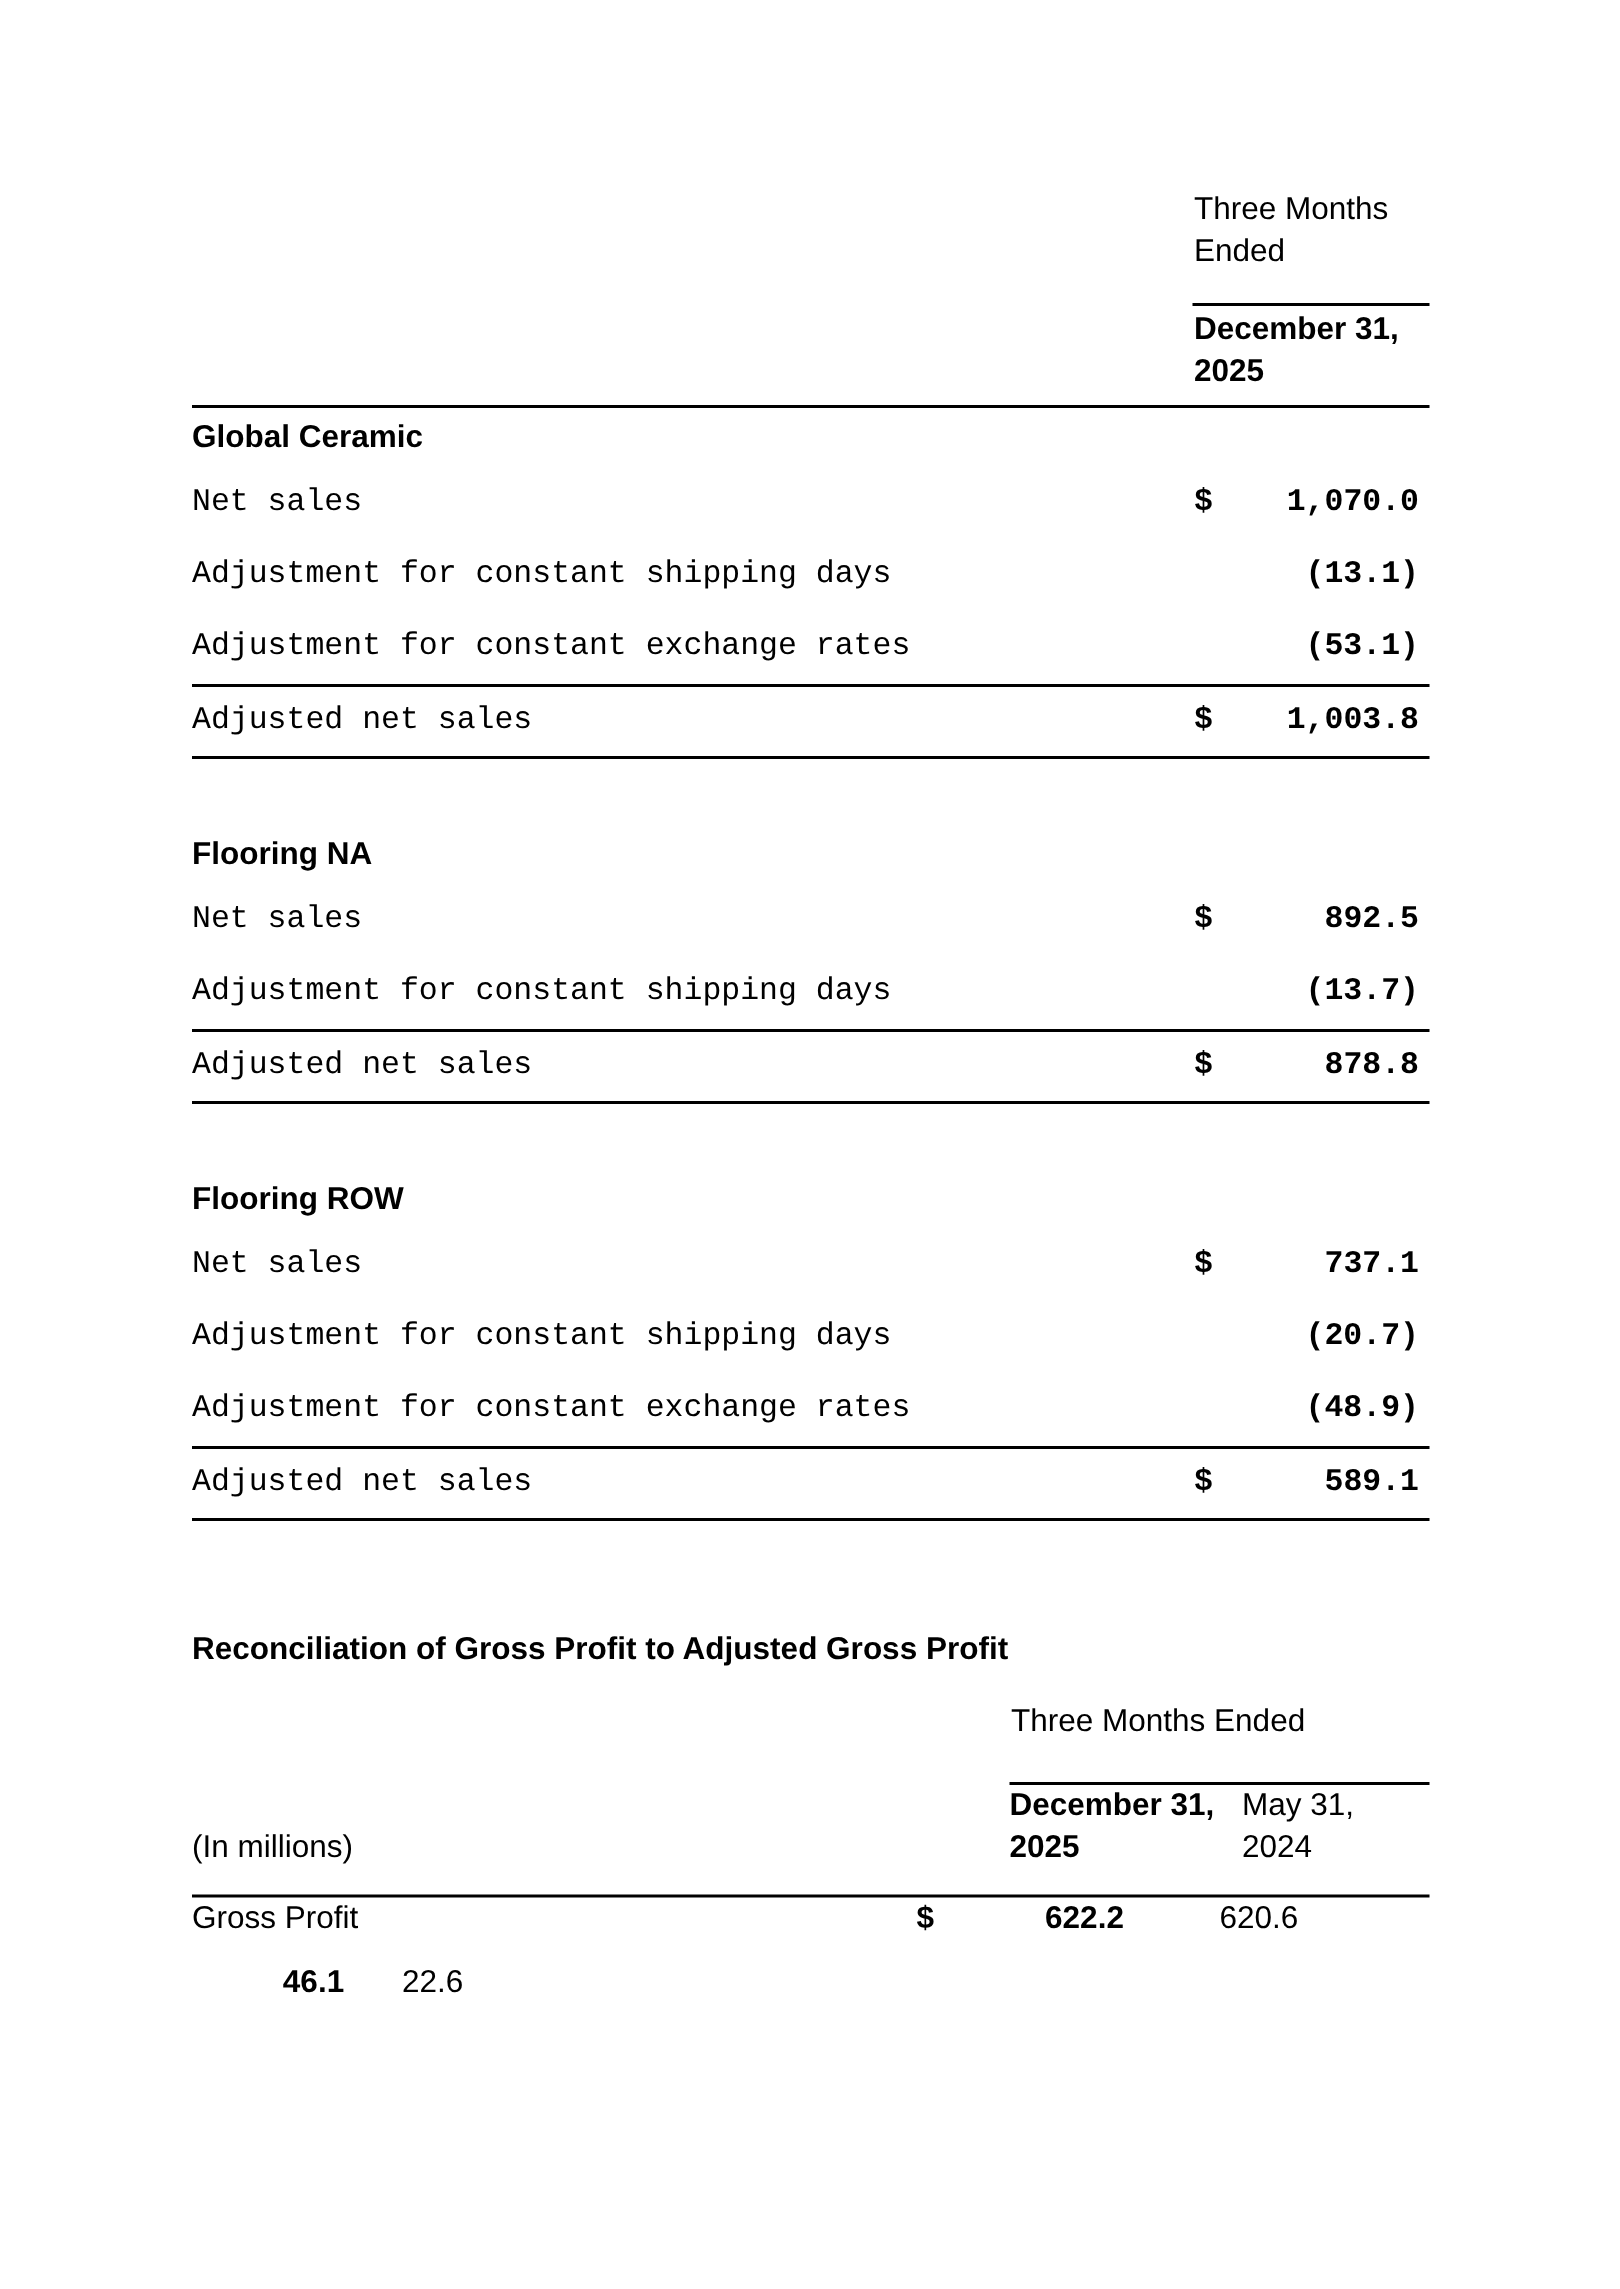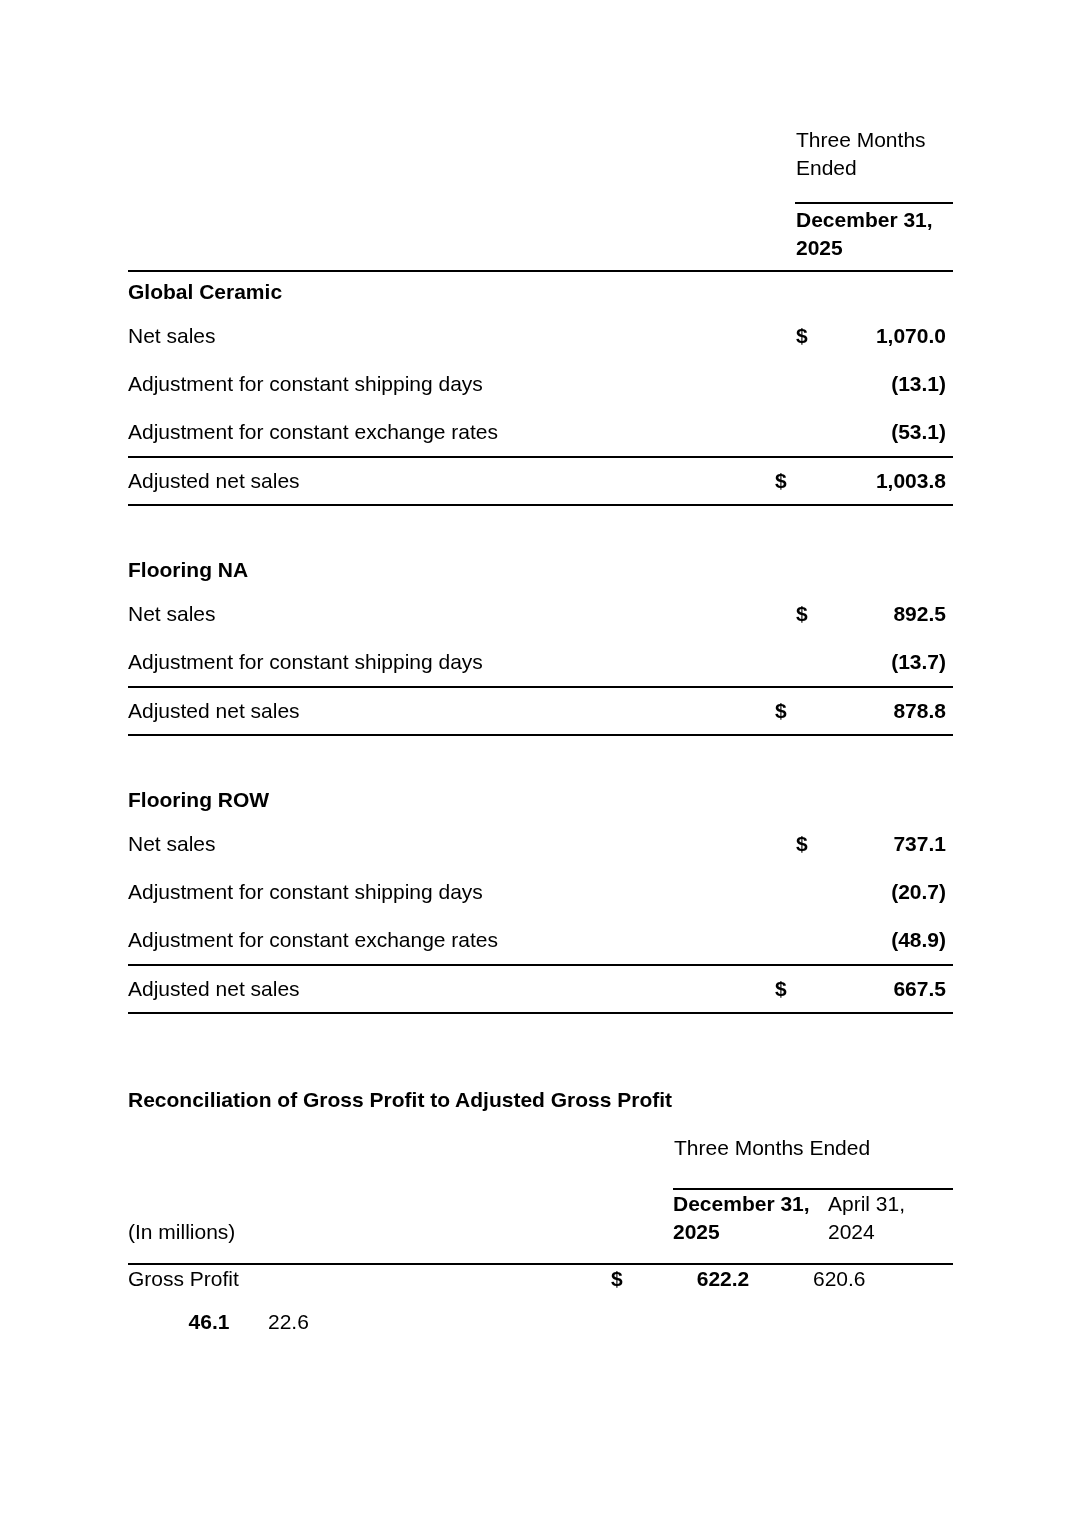--- a/index.html
+++ b/index.html
@@ -18,22 +18,22 @@
   .rule-short { border-top: 2px solid #000; }
 
   
   #t1-period   { margin-left: 668px; width: 156px; }
   #t1-rule-short { margin-left: 667px; width: 158px; margin-top: 20px; }
   #t1-colhead  { margin-left: 668px; width: 156px; margin-top: 2px; font-weight: bold; }
   #t1-rule-full { margin-top: 8px; }
 
   .t-section.gap { margin-top: 44px; }
   .t-title { padding: 6px 0; font-weight: bold; }
-  .trow { display: flex; align-items: flex-start; padding: 10px 7px 10px 0; }
-  .trow.total { padding: 9px 7px 9px 0; gap: 21px; }
+  .trow { display: flex; align-items: flex-start; padding: 10px 7px 10px 0; font-family: Liberation Mono, monospace; }
+  .trow.total { padding: 9px 7px 9px 0; }
   .t-label { flex: 1; }
   .t-cur { width: 22px; }
   .t-val { width: 128px; text-align: right; }
 
   
   #t2-heading { margin-top: 72px; font-weight: bold; }
   #t2-period  { margin-top: 20px; margin-left: 546px; }
   #t2-rule-short { margin-top: 26px; margin-left: 545px; width: 280px; }
   #t2-colhead { display: flex; align-items: flex-end; }
   #t2-units   { flex: 1; }
@@ -121,35 +121,35 @@
           </div>
           <div class="trow">
             <div class="t-label">Adjustment for constant exchange rates</div>
             <div class="t-cur b"></div>
             <div class="t-val b">(48.9)</div>
           </div>
           <div class="rule-full"></div>
           <div class="trow total">
             <div class="t-label">Adjusted net sales</div>
             <div class="t-cur b">$</div>
-            <div class="t-val b">667.5</div>
+            <div class="t-val b">589.1</div>
           </div>
           <div class="rule-full"></div>
         </section>
       </div>
   </div>
 
   <div>
     <div id="t2-heading">Reconciliation of Gross Profit to Adjusted Gross Profit</div>
     <div id="t2-period">Three Months Ended</div>
     <div id="t2-rule-short" class="rule-short"></div>
     <div id="t2-colhead">
       <div id="t2-units">(In millions)</div>
       <div id="t2-col1">December 31, 2025</div>
-      <div id="t2-col2">April 31, 2024</div>
+      <div id="t2-col2">May 31, 2024</div>
     </div>
     <div id="t2-rule-full" class="rule-full"></div>
 
     <div id="t2-rows">
         <div class="trow2 first">
           <div class="t-label">Gross Profit</div>
           <div class="t-cur b">$</div>
           <div class="t2-v1 b">622.2</div>
           <div class="t2-v2">620.6</div>
         </div>

